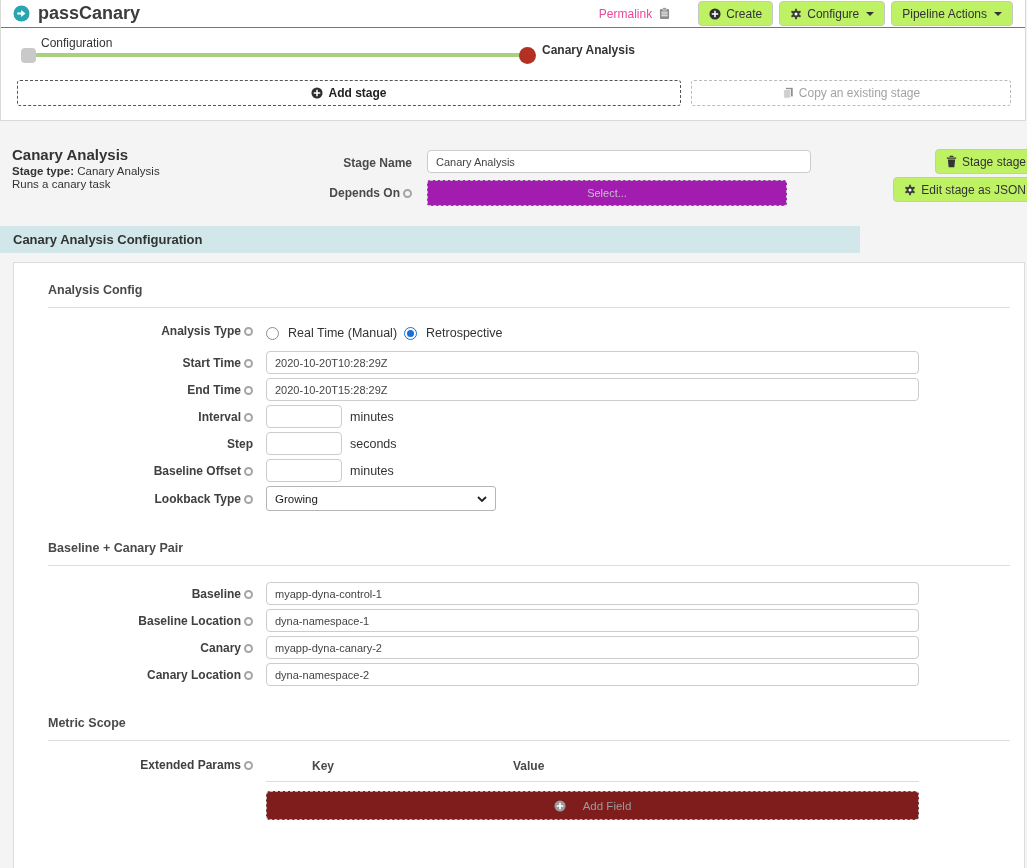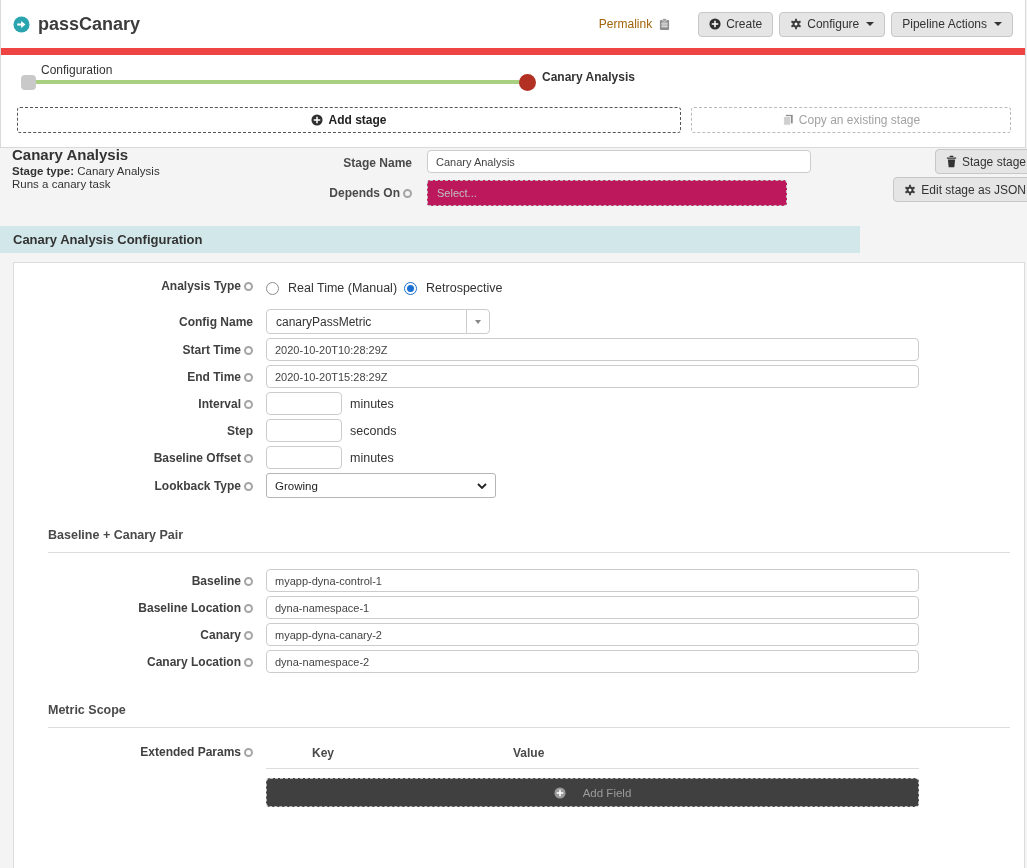--- a/index.html
+++ b/index.html
@@ -6,28 +6,28 @@
   html,body { background:#e9e9e9; }
   .page {
     position: relative; width: 1027px; height: 868px; overflow: hidden;
     background: #f4f4f5; font-family: "Liberation Sans", sans-serif; color:#333;
   }
   
   .header-card {
     position:absolute; top:0; left:0; width:1026px; background:#fff;
     border:1px solid #d9d9d9; border-top:none;
   }
-  .title-row { height:55px; display:flex; align-items:center; padding:0 12px; border-bottom:7px solid #ef4444; }
+  .title-row { height:28px; display:flex; align-items:center; padding:0 12px; border-bottom:1px solid #ef4444; }
   .app-icon { width:17px; height:17px; flex:none; margin-right:8px; }
   .page-title { font-size:18px; font-weight:700; color:#3c3c3c; }
   .title-right { margin-left:auto; display:flex; align-items:center; }
-  .permalink { color:#a16207; font-size:12px; text-decoration:none; cursor:pointer; }
+  .permalink { color:#ec4899; font-size:12px; text-decoration:none; cursor:pointer; }
   .clip-icon { margin:0 22px 0 7px; display:inline-flex; }
   .btn {
-    height:25px; background:#e5e5e5; border:1px solid #c7c7c7; border-radius:4px;
+    height:25px; background:#bef264; border:1px solid #c7c7c7; border-radius:4px;
     display:inline-flex; align-items:center; gap:5px; padding:0 10px;
     font-size:12px; color:#333; cursor:pointer; margin-left:6px; font-weight:400;
   }
   .caret { width:0; height:0; border-left:4px solid transparent; border-right:4px solid transparent; border-top:4px solid #333; margin-left:2px; }
   
   .graph-row { position:relative; height:48px; }
   .graph-line { position:absolute; left:30px; top:25px; width:494px; height:4px; background:#a9cf80; border-radius:2px; }
   .node-gray { position:absolute; left:20px; top:20px; width:15px; height:15px; border-radius:4px; background:#c9c9c9; cursor:pointer; }
   .node-red  { position:absolute; left:518px; top:19px; width:17px; height:17px; border-radius:50%; background:#b23123; cursor:pointer; }
   .graph-label { position:absolute; font-size:12px; color:#333; cursor:pointer; white-space:nowrap; }
@@ -48,22 +48,22 @@
   .sd-type b { font-weight:700; }
   .sd-desc { font-size:11.5px; margin-top:1px; color:#333; }
   .sd-label { position:absolute; font-size:12px; font-weight:700; color:#4a4a4a; text-align:right; }
   .input {
     border:1px solid #ccc; border-radius:4px; height:23px; padding:0 8px;
     font-size:11px; color:#444; font-family:"Liberation Sans",sans-serif; background:#fff;
   }
   .sn-input { position:absolute; left:427px; top:12px; width:384px; }
   .do-box {
     position:absolute; left:427px; top:42px; width:360px; height:26px;
-    border:1px dashed #c3c3c3; border-radius:3px; background:#be185d;
-    display:flex; align-items:center; padding:0 9px; font-size:11px; color:#c0c0c0; cursor:pointer;
+    border:1px dashed #c3c3c3; border-radius:3px; background:#a21caf;
+    display:flex; align-items:center; padding:0 9px; font-size:11px; color:#c0c0c0; cursor:pointer;justify-content:center;
   }
   .sd-btn { position:absolute; right:-10px; }
   .btn-remove { top:11px; }
   .btn-editjson { top:39px; }
   
   .section-bar {
     position:absolute; top:226px; left:0; width:860px; height:27px; background:#d1e7e9;
     display:flex; align-items:center; padding-left:13px; font-size:13px; font-weight:700; color:#333;
   }
   
@@ -97,21 +97,21 @@
     display:flex; align-items:center; justify-content:space-between; padding:4px 8px;
     font-size:11.5px; color:#222; cursor:pointer;
   }
   .kv { width:653px; }
   .kv-head { display:flex; padding:2px 0 8px 6px; border-bottom:1px solid #ddd; }
   .kv-key { width:241px; font-size:12px; font-weight:700; color:#4a4a4a;padding-left:40px; }
   .kv-value { font-size:12px; font-weight:700; color:#4a4a4a; }
   .add-field {
     margin-top:9px; height:29px; border:1px dashed #bdbdbd; border-radius:4px;
     display:flex; align-items:center; justify-content:center; gap:17px; color:#9b9b9b;
-    font-size:11.5px; cursor:pointer; background:#404040;
+    font-size:11.5px; cursor:pointer; background:#7f1d1d;
   }
   svg { display:block; }
 </style>
 </head>
 <body>
 
 <div class="page">
 
   <div class="header-card">
     <div class="title-row">
@@ -246,51 +246,39 @@
       <span>Edit stage as JSON</span>
     </button>
   </div>
 
   <div class="section-bar">
     <span>Canary Analysis Configuration</span>
   </div>
 
   <div class="content-card">
 
+    <div class="subheading">Analysis Config</div>
     <div class="formblock">
 
       <div class="frow top">
         <div class="flabel">
           <span>Analysis Type</span><span class="help"></span>
         </div>
         <div class="radios">
           <div class="radio-row">
             <span class="radio"></span>
             <span>Real Time (Manual)</span>
           </div>
           <div class="radio-row">
             <span class="radio sel"></span>
             <span>Retrospective</span>
           </div>
         </div>
       </div>
 
-      <div class="frow" style="margin-top:7px;">
-        <div class="flabel">
-          <span>Config Name</span>
-        </div>
-        <div class="combo">
-          <div class="combo-input">
-            <span>canaryPassMetric</span>
-          </div>
-          <div class="combo-btn">
-            <span class="combo-caret"></span>
-          </div>
-        </div>
-      </div>
 
       <div class="frow">
         <div class="flabel">
           <span>Start Time</span><span class="help"></span>
         </div>
         <input class="input w-long" value="2020-10-20T10:28:29Z" style="">
       </div>
 
       <div class="frow">
         <div class="flabel">

